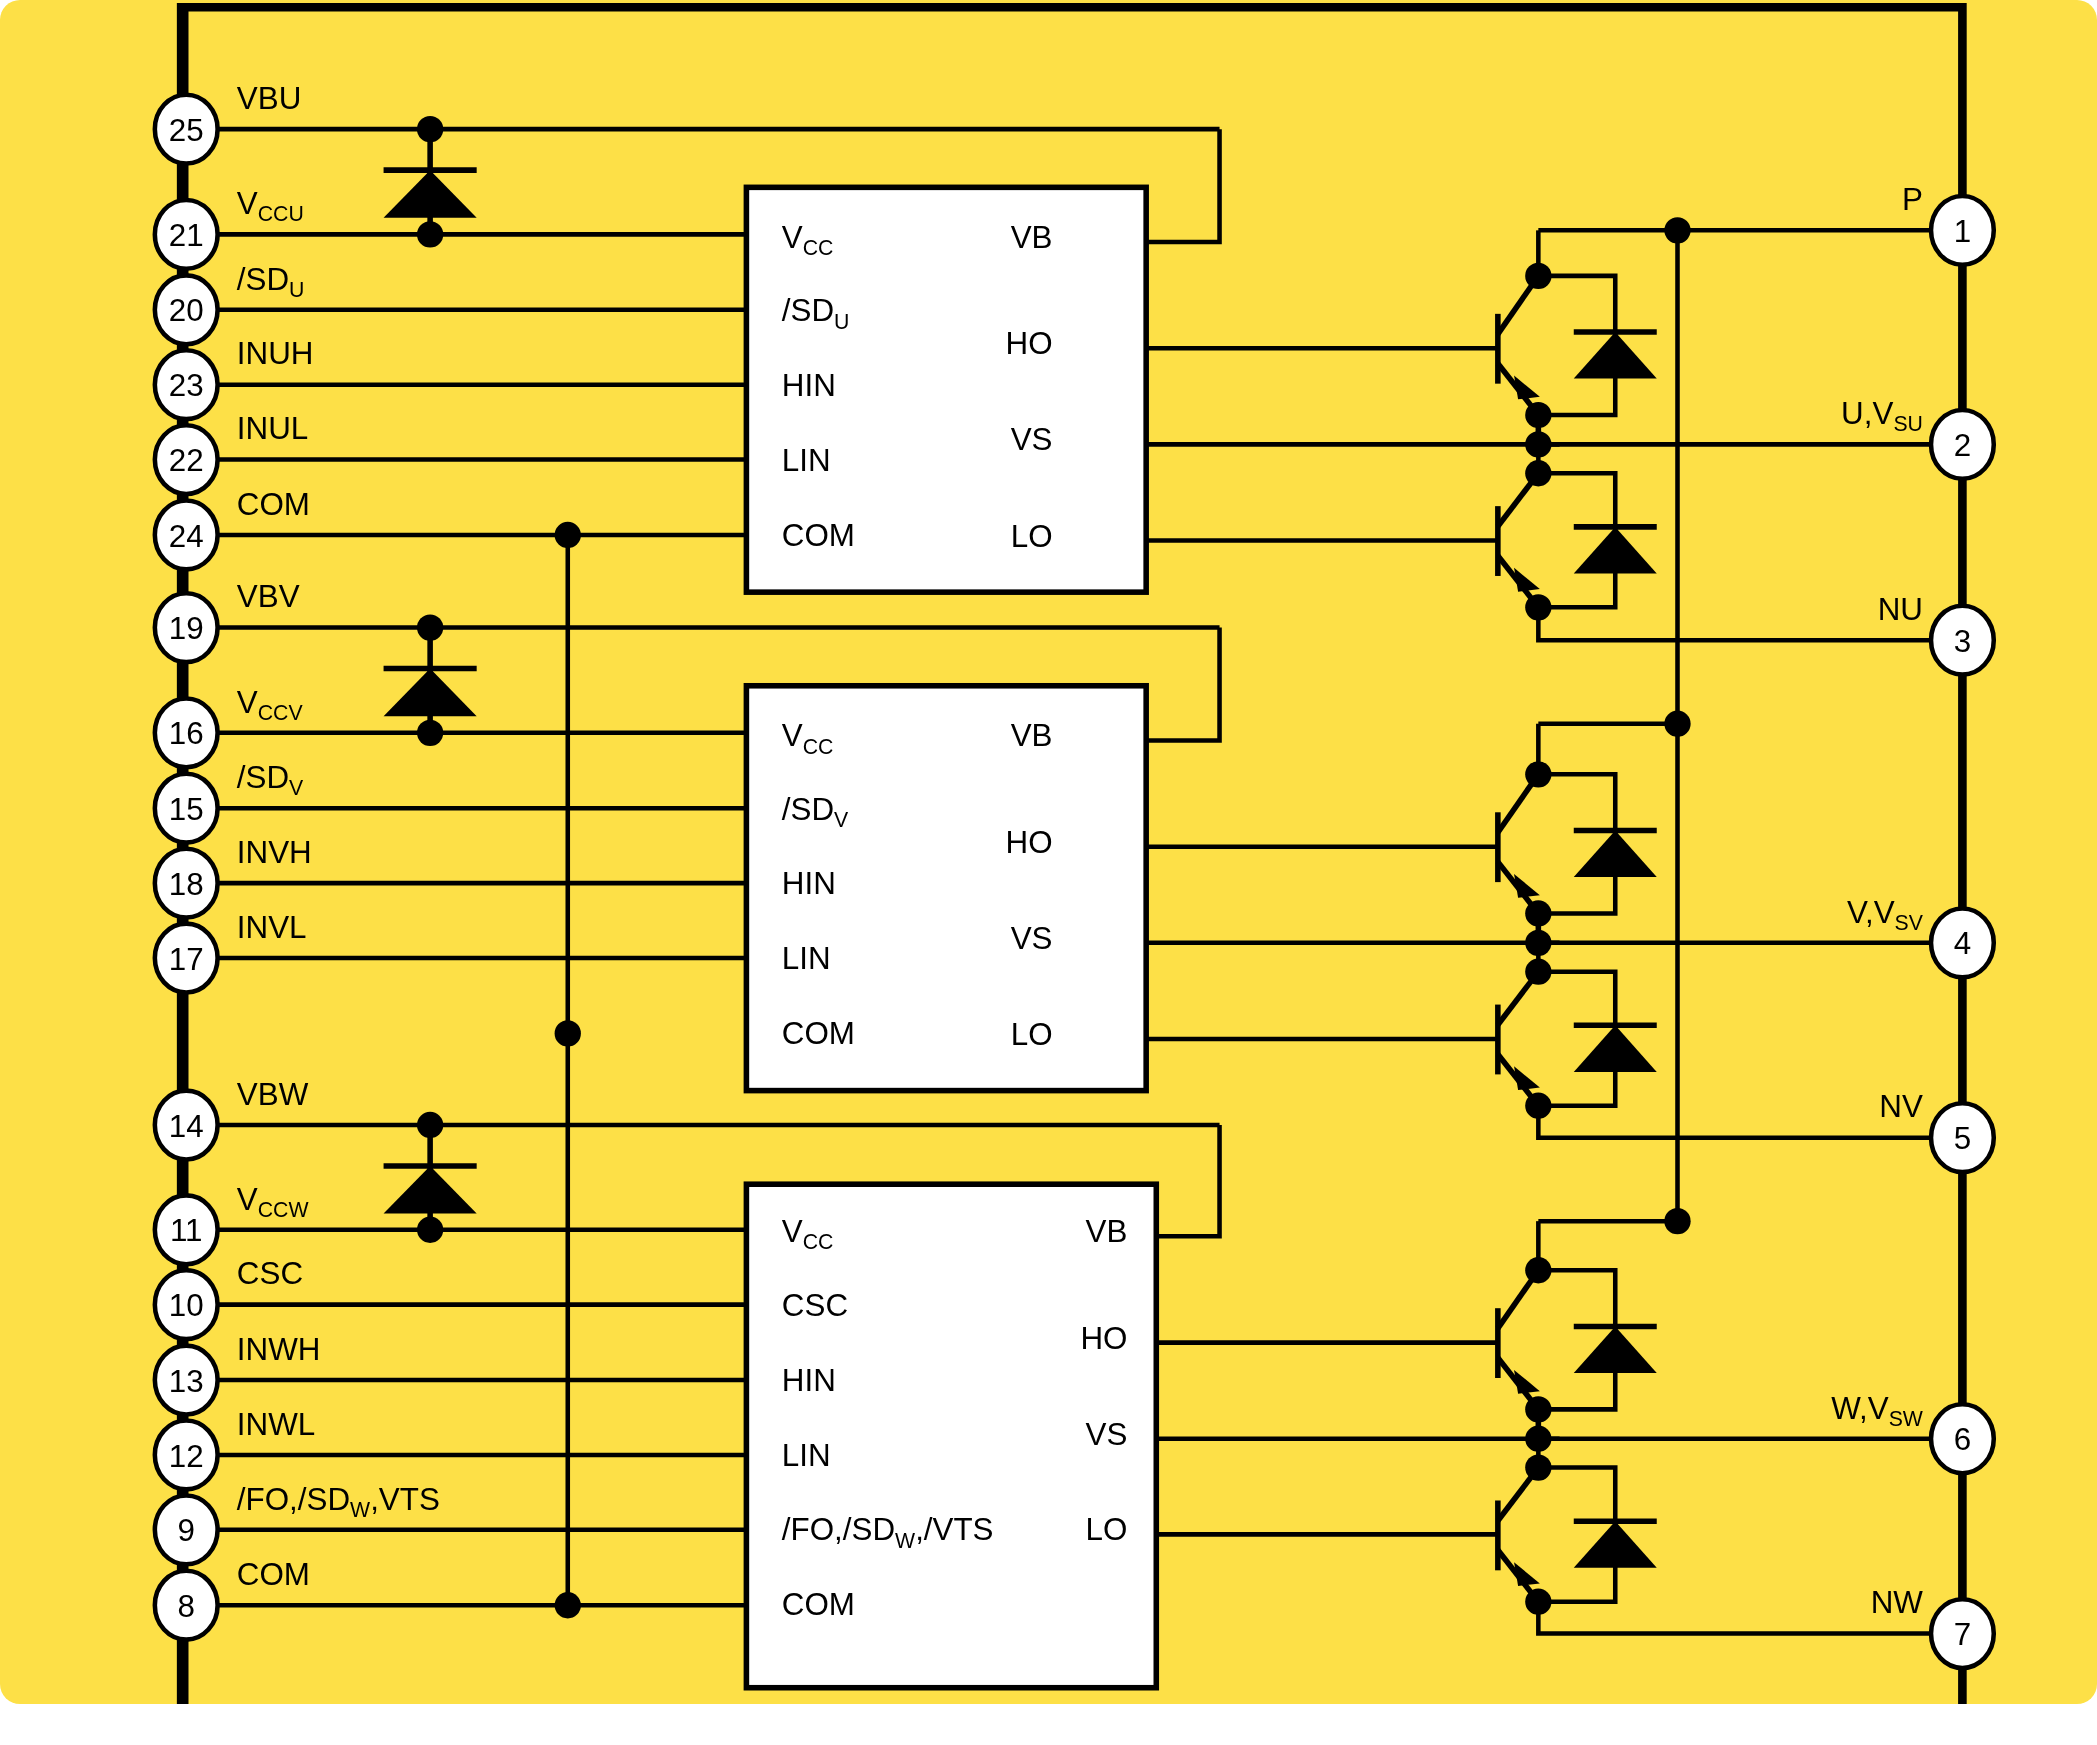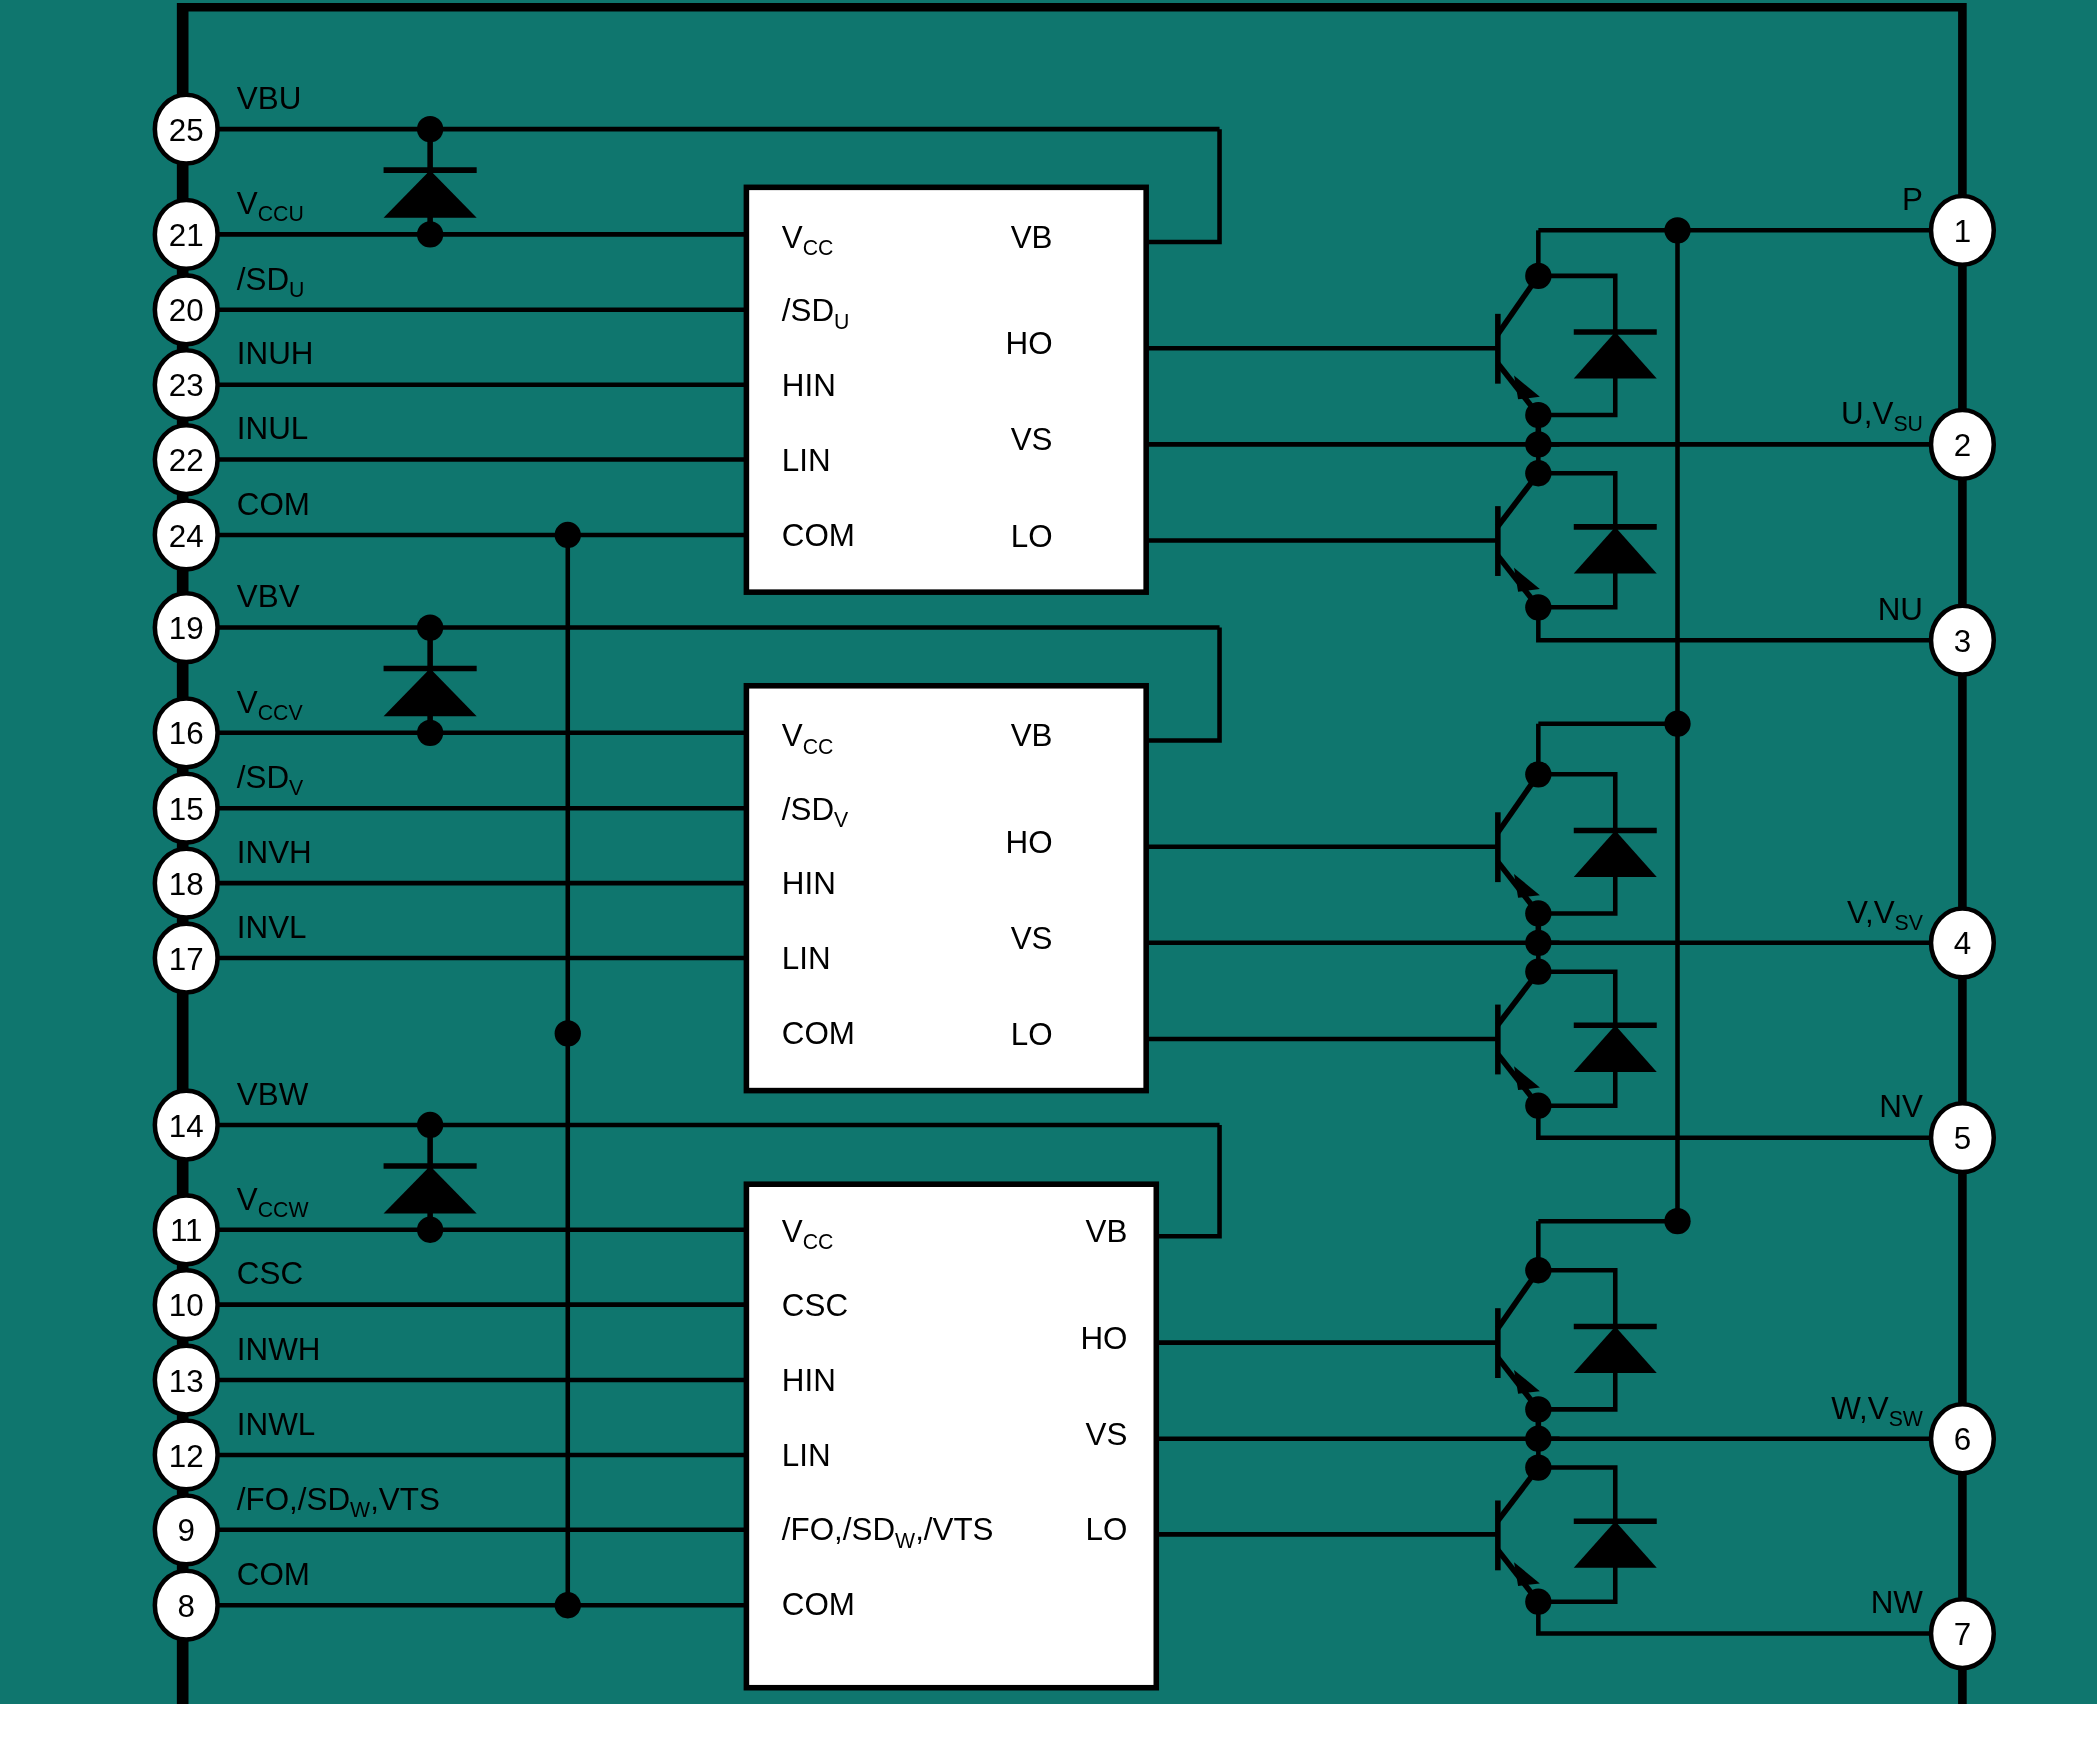--- a/index.html
+++ b/index.html
@@ -1,17 +1,17 @@
 <!DOCTYPE html>
 <html style="font-size:8px"><head>
 <meta charset="utf-8">
 <style>
   html,body{margin:0;padding:0;background:#ffffff;}
   body{font-family:"Liberation Sans",sans-serif;}
-  #stage{position:relative;width:2097px;height:1704px;background:#0f766e;}
+  #stage{position:relative;width:2097px;height:1704px;background:#fde047;border-radius:20px;}
   svg{display:block;width:2097px;height:1745px;}
   .wire{stroke:#000;stroke-width:9;fill:none;stroke-linecap:butt;}
   .frame{stroke:#000;stroke-width:17;fill:none;}
   .icbox{stroke:#000;stroke-width:11;fill:#ffffff;}
   .dot{fill:#000;}
   .sym{fill:#000;stroke:none;}
   .symline{stroke:#000;stroke-width:11;fill:none;stroke-linecap:butt;}
   text{font-family:"Liberation Sans",sans-serif;fill:#000;}
   .lbl{font-size:62px;}
   .pinnum{font-size:62px;text-anchor:middle;}

